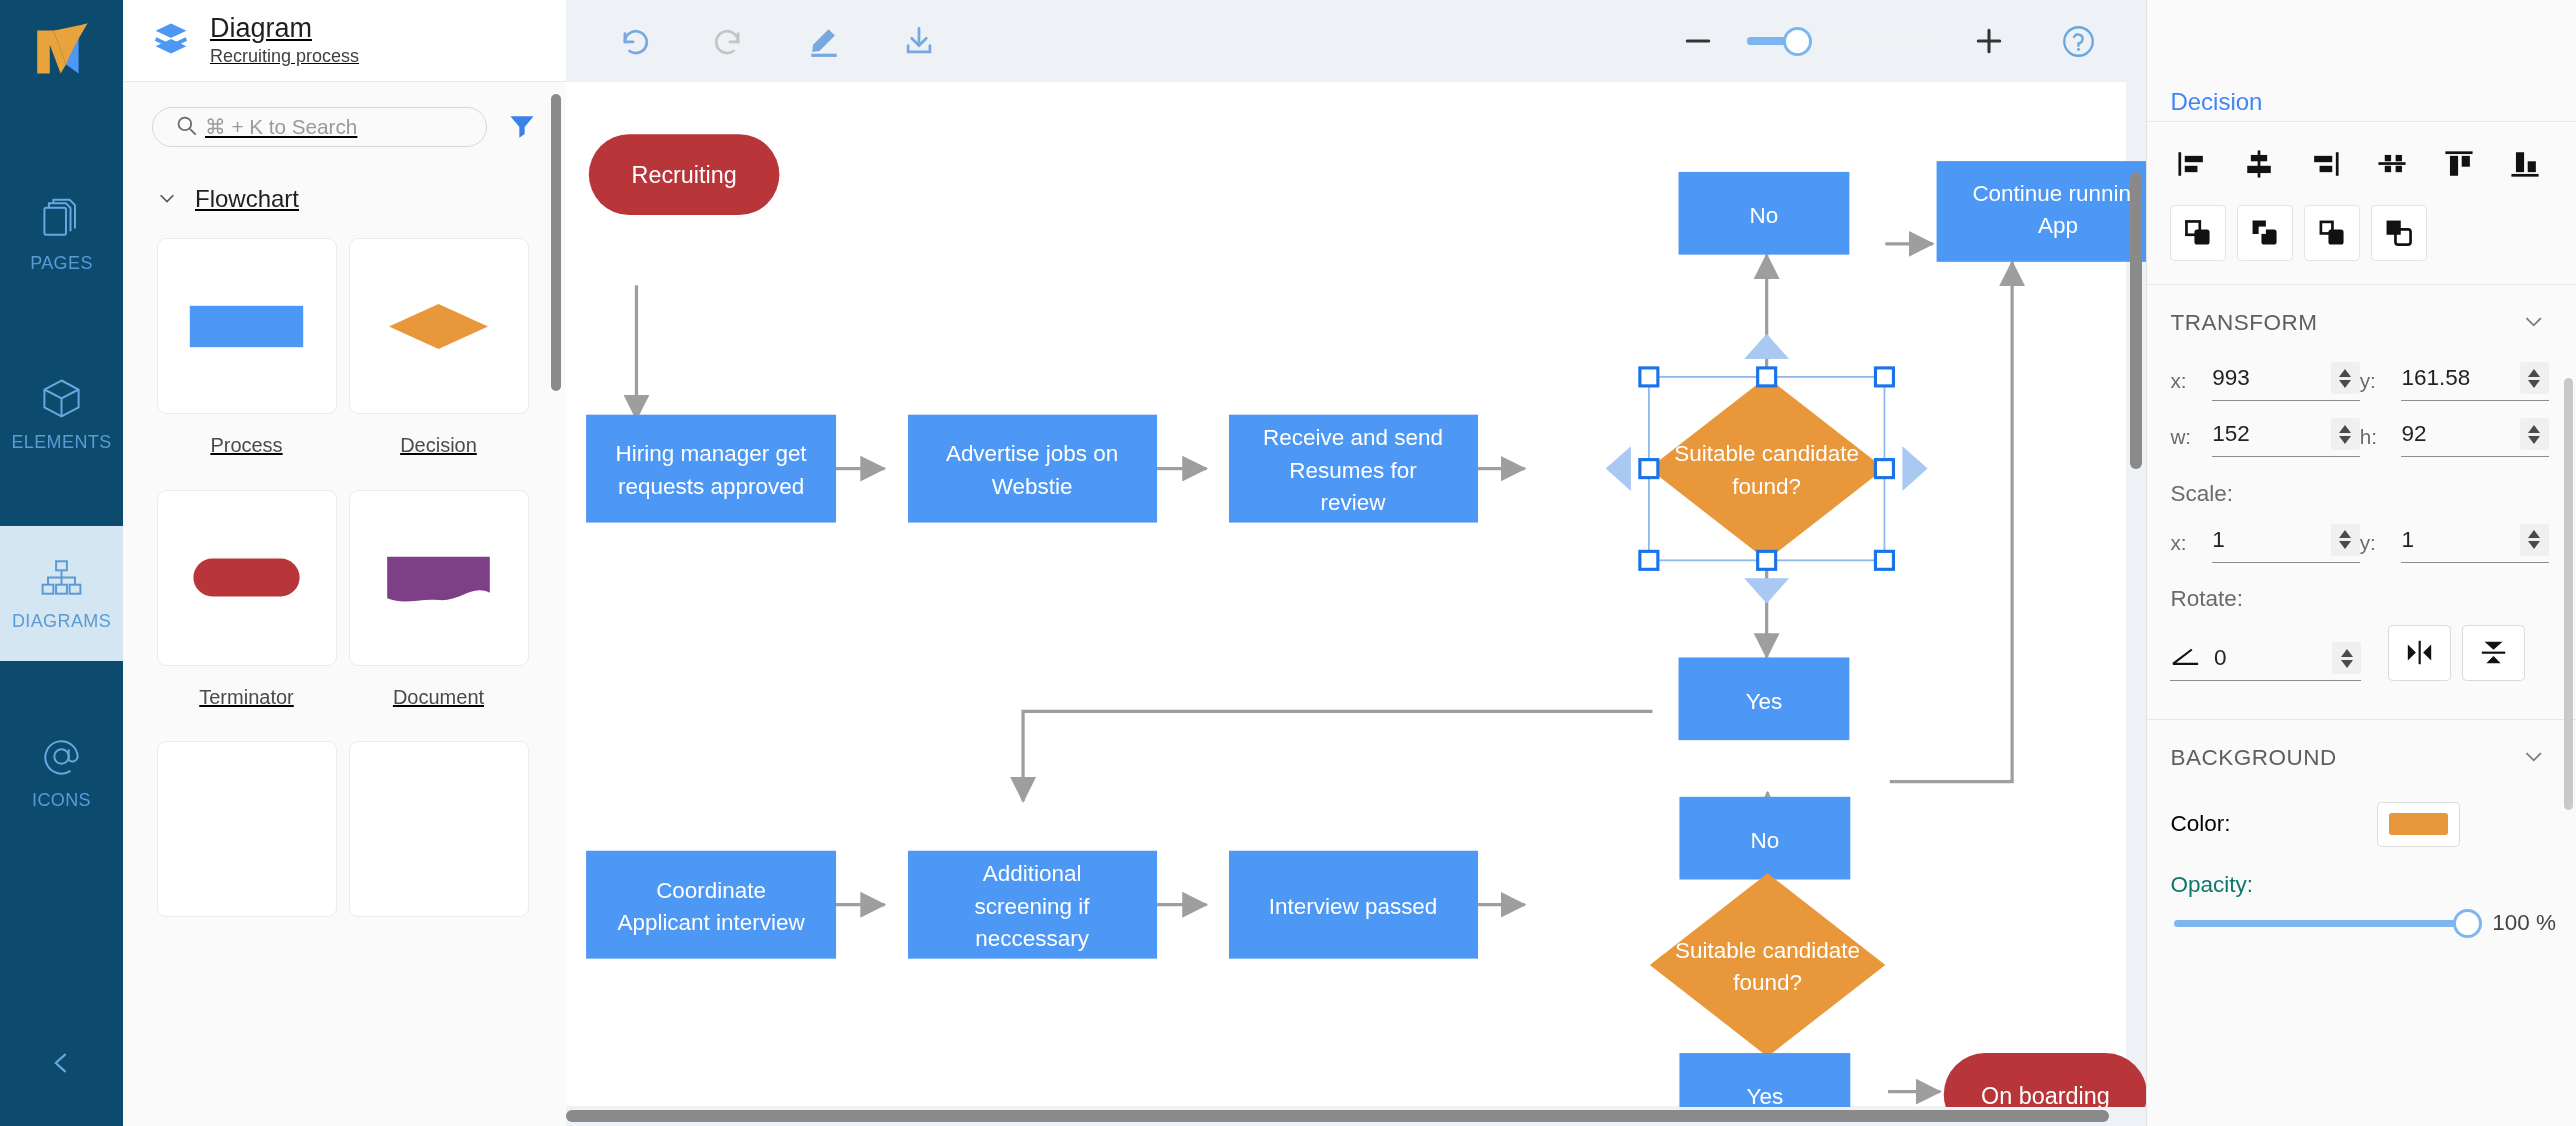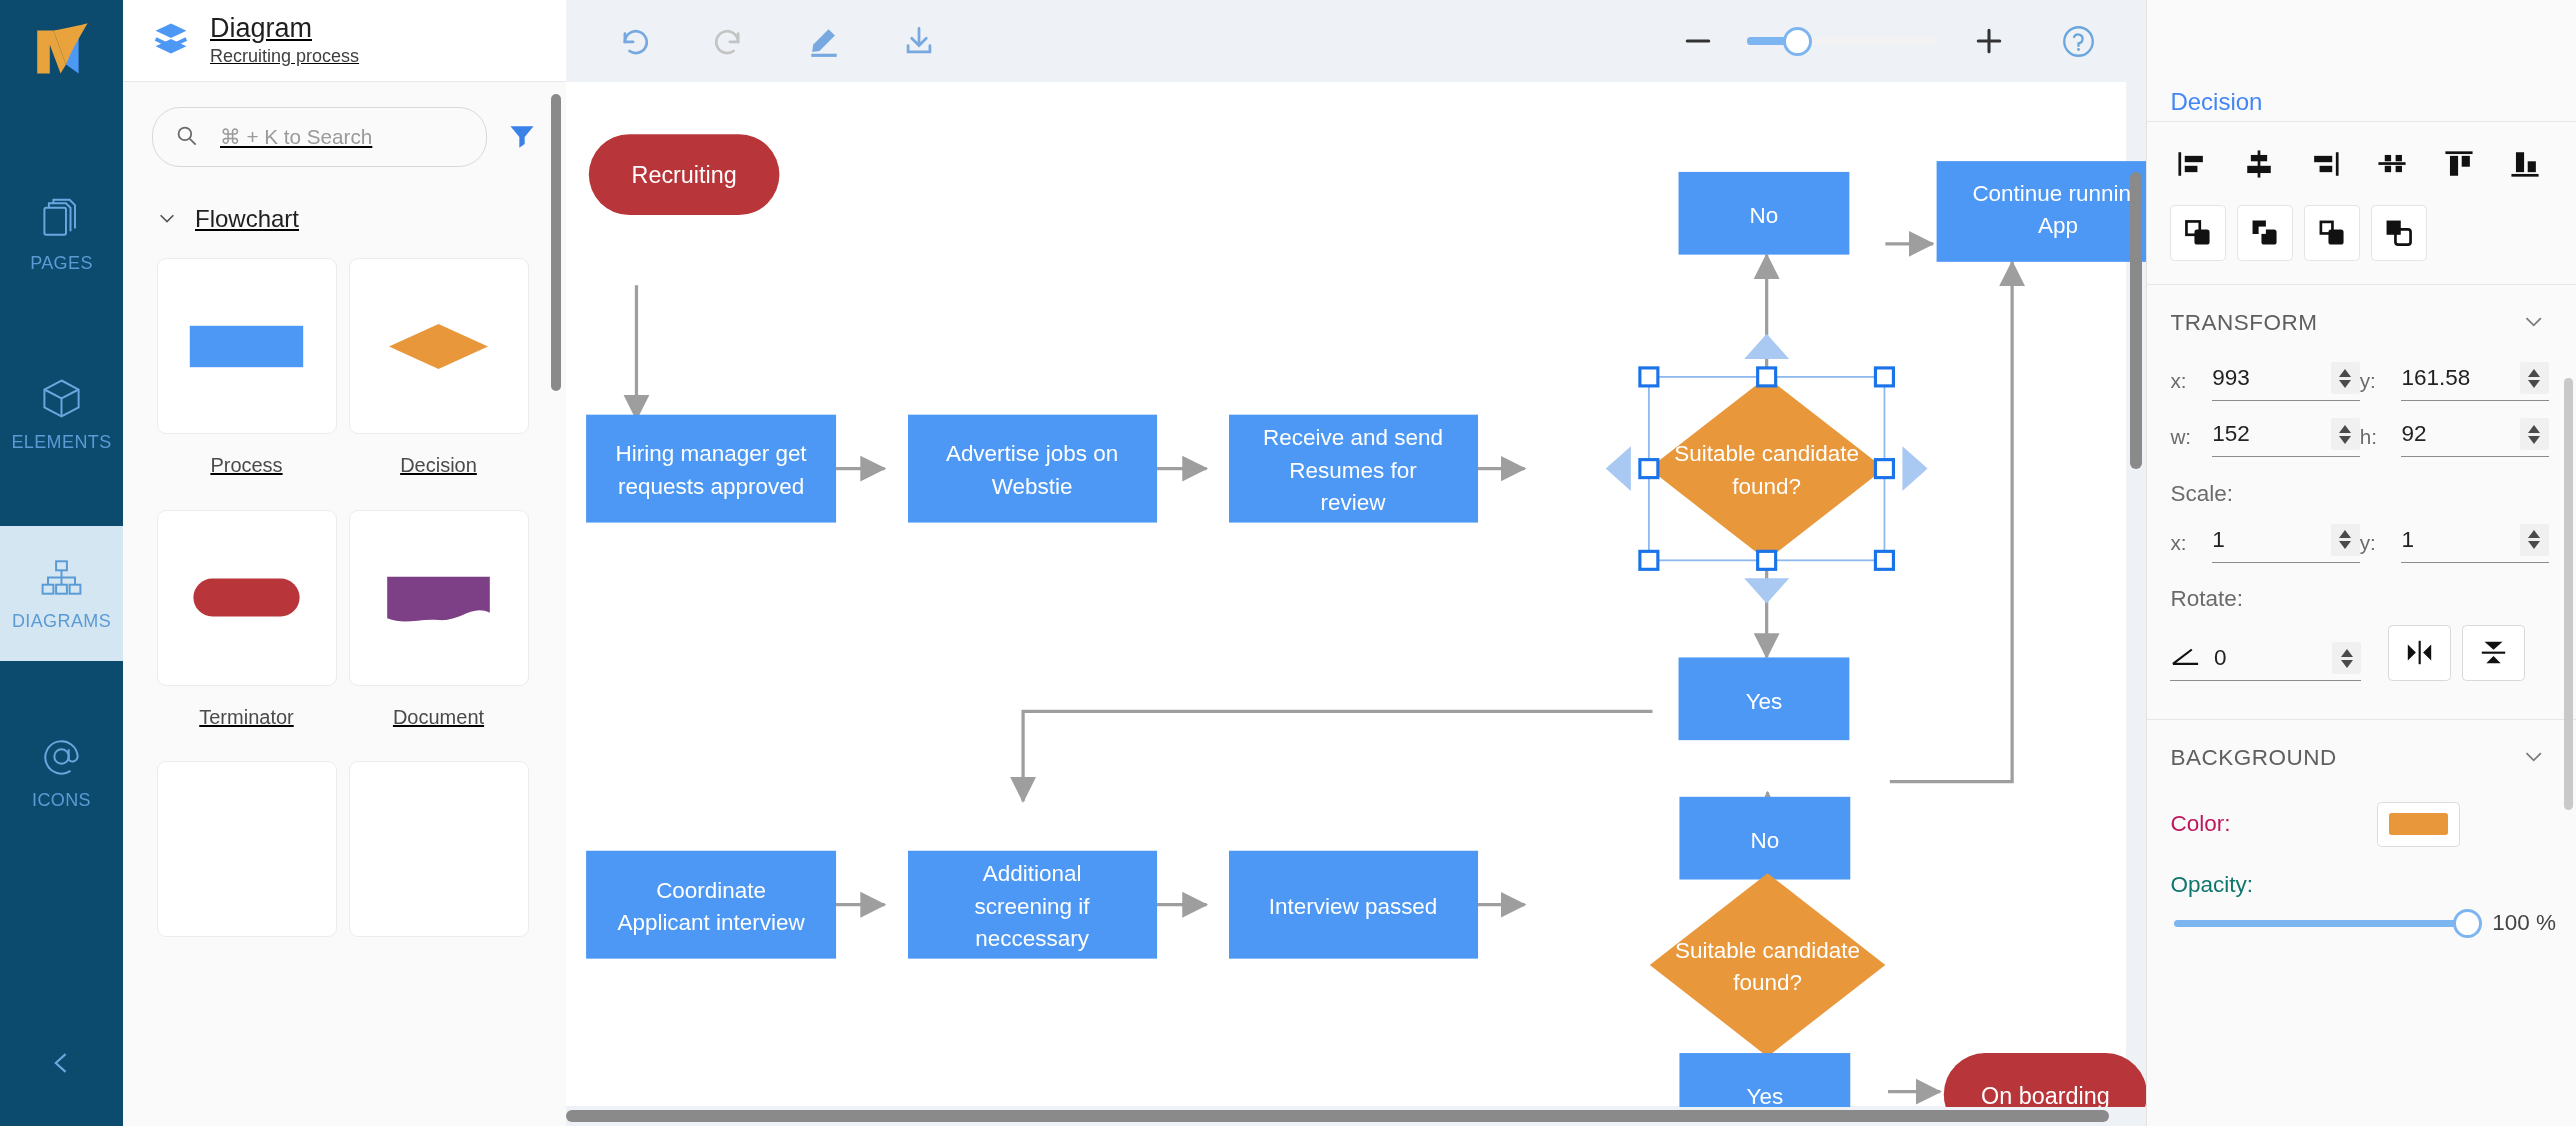--- a/index.html
+++ b/index.html
@@ -52,22 +52,22 @@
   }
   .panel-head-text { display: flex; flex-direction: column; gap: 3.6px; }
   .panel-title { font-size: 27px; color: #1f1f1f; line-height: 1.05; }
   .panel-sub { font-size: 18px; color: #404040; }
 
   .search-row {
     display: flex; align-items: center; gap: 16px;
     padding: 25px 25px 18px 29px;
   }
   .search-box {
-    flex: 1; height: 60px; border: 0.9px solid #d8d8d8; border-radius: 28px;
-    background: #fafafa; display: flex; align-items: center; gap: 22px;
+    flex: 1; height: 40px; border: 0.9px solid #d8d8d8; border-radius: 28px;
+    background: #fafafa; display: flex; align-items: center; gap: 7px;
     padding: 0 21.6px;
   }
   .search-box input {
     border: none; outline: none; background: transparent;
     font-family: "Liberation Sans", sans-serif; font-size: 20.7px; color: #3c3c3c;
     width: 100%;
   }
   .search-box input::placeholder { color: #9a9a9a; }
   .filter-btn { width: 38px; height: 38px; display:flex; align-items:center; justify-content:center; cursor:pointer;}
 
@@ -199,21 +199,21 @@
     display: flex; align-items: center; gap: 12.6px; width: 191px;
     border-bottom: 1.8px solid #8c8c8c; padding-bottom: 5.4px;
   }
   .flip-btns { display: flex; gap: 10.8px; margin-left: 27px; }
   .flip-btn {
     width: 63px; height: 56px; background: #ffffff; border: 0.9px solid #d9d9d9;
     border-radius: 4.5px; display: flex; align-items: center; justify-content: center; cursor: pointer;
   }
 
   .color-row { display: flex; align-items: center; padding: 21.6px 23.4px 0 23.4px; }
-  .color-label { font-size: 22.5px; color: #be185d; width: 207px; }
+  .color-label { font-size: 22.5px; color: #000000; width: 207px; }
   .color-swatch-box {
     width: 83px; height: 45px; background: #ffffff; border: 0.9px solid #dcdcdc;
     border-radius: 4.5px; display: flex; align-items: center; justify-content: center; cursor: pointer;
   }
   .color-swatch { width: 59px; height: 21.6px; border-radius: 2.7px; }
 
   .opacity-label { font-size: 22.5px; color: #0f766e; padding: 25px 0 0 23.4px; }
   .opacity-row { display: flex; align-items: center; padding: 12.6px 20px 0 27px; gap: 16px; }
   .op-track { flex: 1; height: 7.2px; background: #7cb5f0; border-radius: 3.6px; position: relative; }
   .op-knob {

